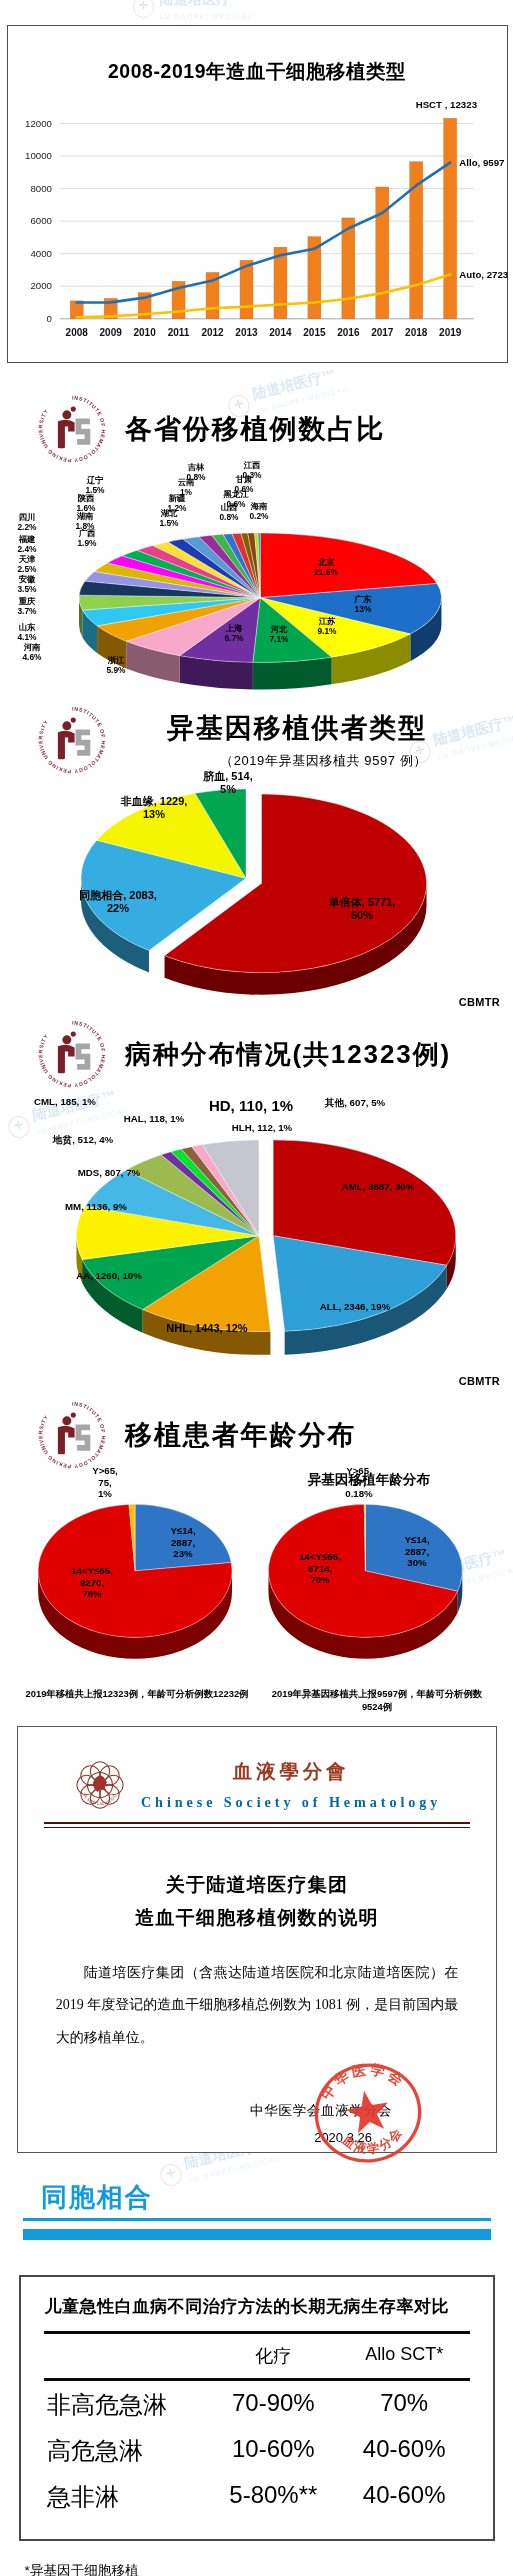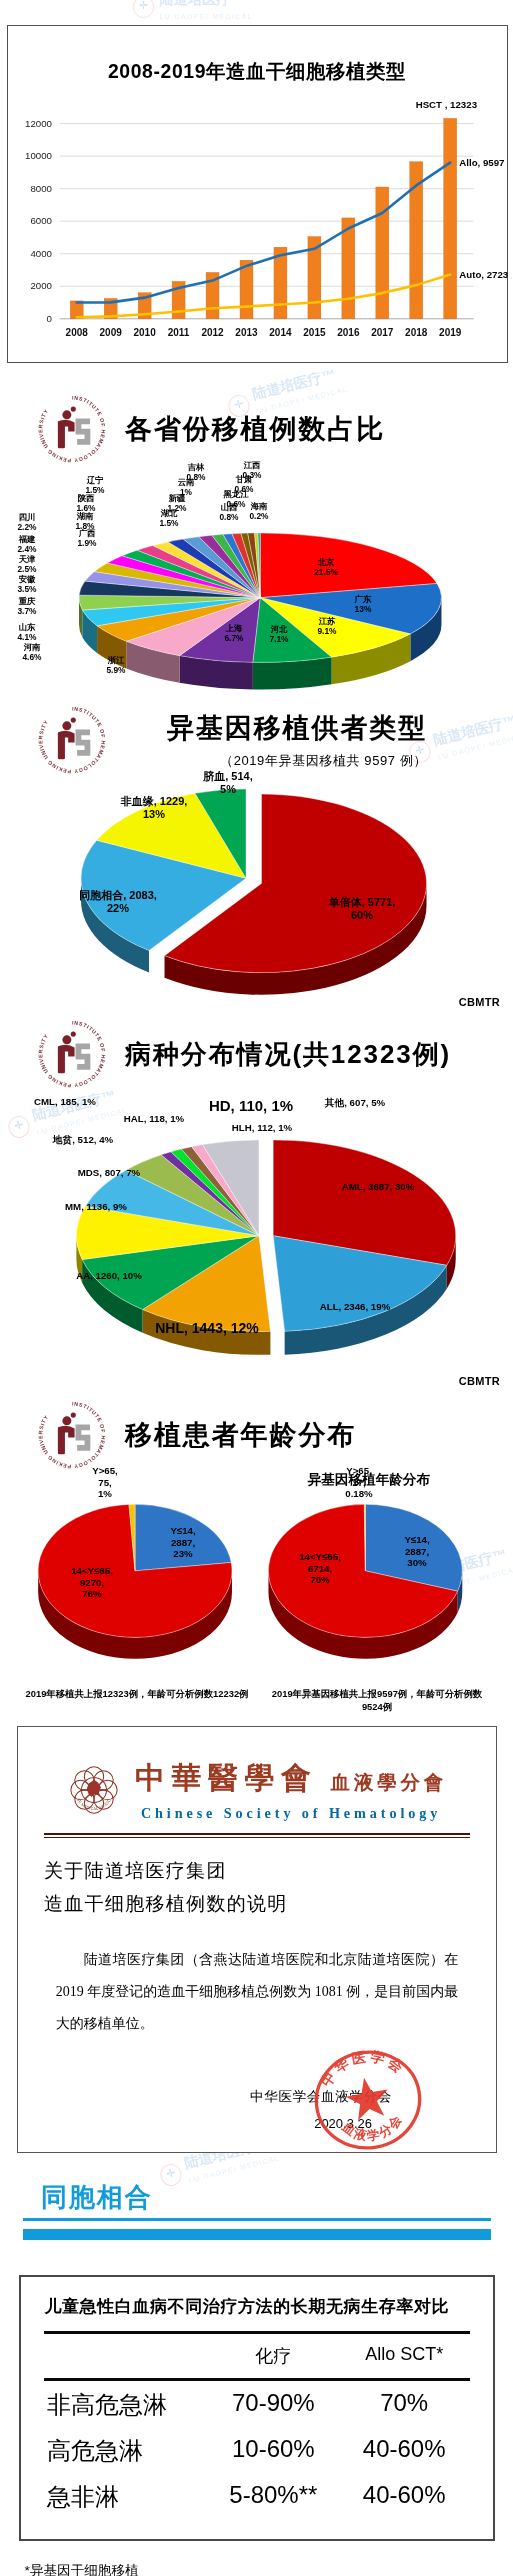--- a/index.html
+++ b/index.html
@@ -36,21 +36,21 @@
   
   .letter{margin:11.7px 17px 0;border:1.3px solid #555;box-sizing:border-box;height:427px;
           padding:31px 26px 0;position:relative;background:#fff;}
   .lhead{display:flex;align-items:center;justify-content:center;gap:14.2px;}
   .lh-texts{display:flex;flex-direction:column;align-items:center;font-family:"Liberation Serif","DejaVu Serif",serif;}
   .orgrow{display:flex;align-items:flex-end;gap:13px;color:#9C3A22;font-weight:700;}
   .orgcn{font-size:30px;letter-spacing:6.5px;}
   .orgbr{font-size:19.4px;letter-spacing:3.9px;padding-bottom:2.6px;}
   .orgen{font-size:14.2px;letter-spacing:3.9px;font-weight:700;color:#0369a1;margin-top:6.5px;}
   .dbl{margin-top:10.4px;border-top:2.6px solid #4A120C;border-bottom:1.3px solid #4A120C;height:2.6px;}
-  .ltitle{margin-top:16px;font-size:19px;font-weight:400;line-height:1.75;letter-spacing:1.3px;}
+  .ltitle{margin-top:40px;text-align:center;font-size:19px;font-weight:700;line-height:1.75;letter-spacing:1.3px;}
   .lbody{margin:23px 11.7px 0;font-size:14px;line-height:2.3;text-align:justify;text-indent:2em;
          font-family:"Liberation Serif","DejaVu Serif",serif;}
   .signwrap{position:relative;height:155px;margin-top:5.2px;}
   .signname{position:absolute;right:78px;top:43px;font-size:13.6px;letter-spacing:0.6px;}
   .signdate{position:absolute;right:98px;top:71px;font-size:13px;}
   .sealsvg{position:absolute;right:39px;top:-6.5px;width:126px;height:126px;opacity:.93;}
   
   .theading{margin:27px 0 0 41px;font-size:26px;font-weight:900;color:#129BDB;letter-spacing:1.9px;height:32px;}
   .trule{margin:6.5px 23px 0;height:3.2px;background:#129BDB;}
   .tbar{margin:7.8px 23px 0;height:10.4px;background:#129BDB;}
@@ -433,21 +433,21 @@
           <g transform="translate(0,0)">
             <path d="M400,225 L296.18887614292106,87.39308008853874 A282,148 0 0 1 312.857207586265,84.24363558831723 Z" fill="#F8A8C8" stroke="#fff" stroke-width="0.6"></path>
           </g>
           <g transform="translate(0,0)">
             <path d="M400,225 L312.857207586265,84.24363558831723 A282,148 0 0 1 400.00000000000045,77 Z" fill="#C6C6D0" stroke="#fff" stroke-width="0.6"></path>
           </g>
         </svg><div class="plabel" style="left: 362px; top: 97px; font-size: 9.7px; margin-left: 16px;">
           <div>AML, 3687, 30%</div>
         </div><div class="plabel" style="left: 355px; top: 217px; font-size: 9.7px;">
           <div>ALL, 2346, 19%</div>
-        </div><div class="plabel" style="left: 207px; top: 238px; font-size: 14px;">
+        </div><div class="plabel" style="left: 207px; top: 238px; font-size: 11px;">
           <div>NHL, 1443, 12%</div>
         </div><div class="plabel" style="left: 109px; top: 186px; font-size: 9.7px;">
           <div>AA, 1260, 10%</div>
         </div><div class="plabel" style="left: 96px; top: 117px; font-size: 9.7px;">
           <div>MM, 1136, 9%</div>
         </div><div class="plabel" style="left: 109px; top: 83px; font-size: 9.7px;">
           <div>MDS, 807, 7%</div>
         </div><div class="plabel" style="left: 83px; top: 50px; font-size: 9.7px;">
           <div>地贫, 512, 4%</div>
         </div><div class="plabel" style="left: 65px; top: 11.7px; font-size: 9.7px;">
@@ -554,21 +554,20 @@
         <path d="M34,32 l8,-6 6,4 5,8 -4,5 2,7 -7,-2 -6,5 -5,-6 -2,-8 z" fill="#9E332B"></path>
         <defs>
             <path id="cmarc" d="M 16,58 A 30 30 0 0 0 68,58" fill="none"></path>
           </defs>
         <text font-size="6" fill="#8A3226" letter-spacing="0.4">
           <textPath href="#cmarc" startOffset="50%" text-anchor="middle">CHINESE MEDICAL ASSOCIATION</textPath>
         </text>
       </svg>
       <div class="lh-texts">
         <div class="orgrow">
-          <span class="orgcn">中華醫學會</span>
           <span class="orgbr">血液學分會</span>
         </div>
         <div class="orgen">Chinese Society of Hematology</div>
       </div>
     </div>
     <div class="dbl"></div>
     <div class="ltitle">
       <div>关于陆道培医疗集团</div>
       <div>造血干细胞移植例数的说明</div>
     </div>

